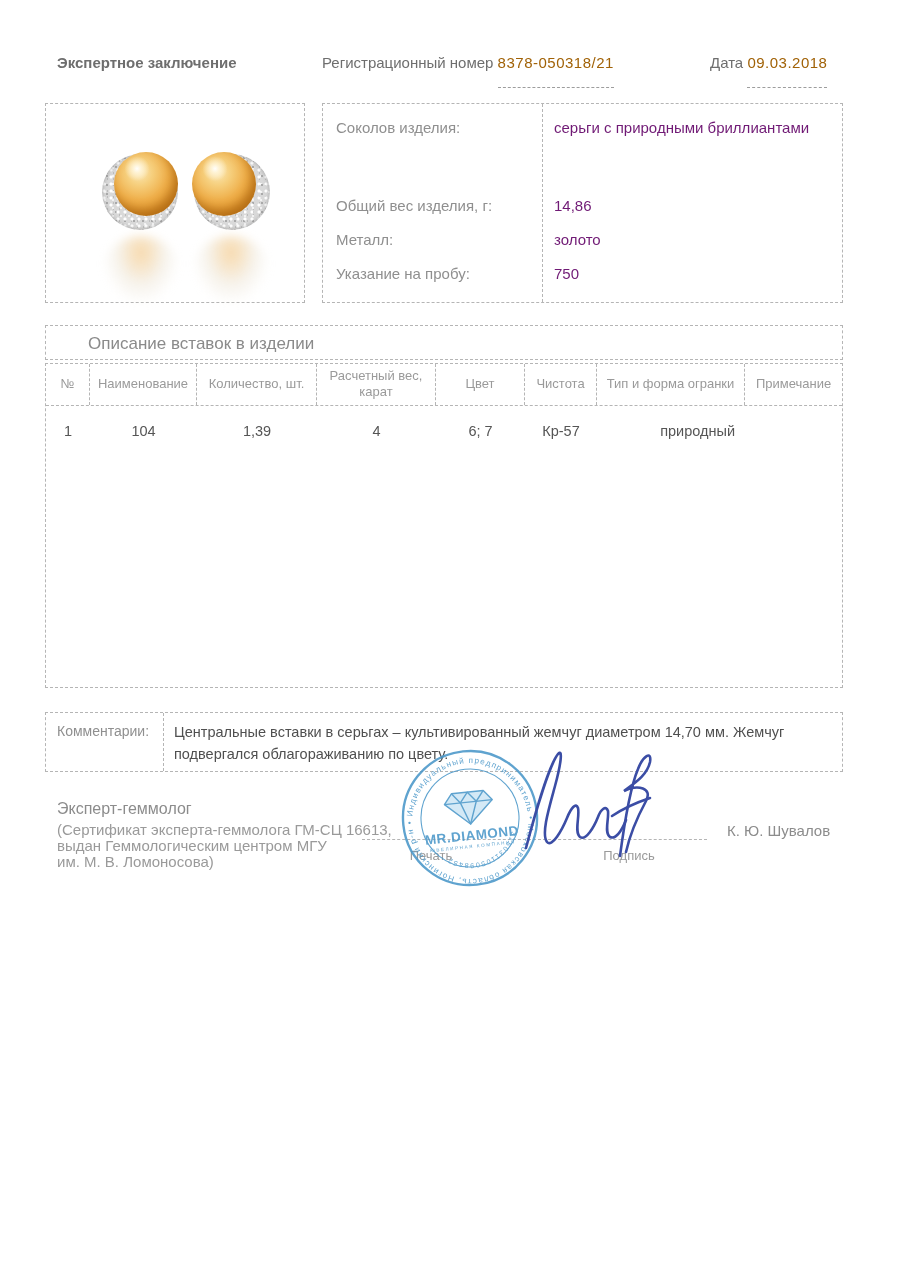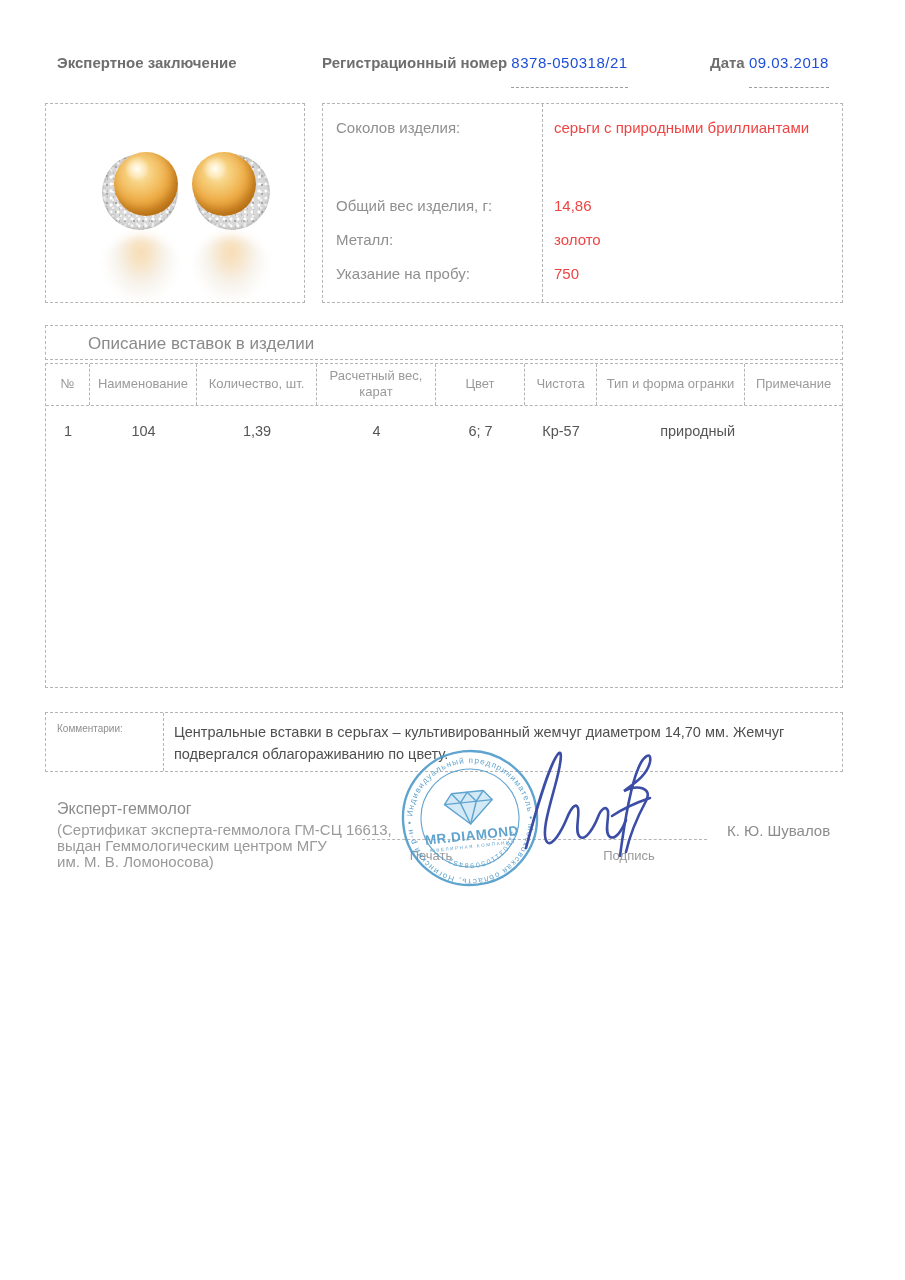--- a/index.html
+++ b/index.html
@@ -9,23 +9,23 @@
     position:relative;
     font-family:"Liberation Sans", sans-serif;
     color:#4f4f4f;
     overflow:hidden;
   }
   .abs { position:absolute; }
 
   
   .doc-title { left:57px; top:54px; font-size:15px; font-weight:bold; color:#6e6e6e; }
   .reg-block { left:322px; top:54px; font-size:15px; color:#6e6e6e; white-space:nowrap; }
-  .reg-label, .date-label { font-weight:bold; color:#6e6e6e; }
+  .reg-label, .date-label { font-weight:normal; color:#6e6e6e; }
   .dashed-value {
-    font-weight:normal; color:#1d4ed8;
+    font-weight:normal; color:#a16207;
     border-bottom:1px dashed #9d9d9d; padding-bottom:16px;
     letter-spacing:.5px;
   }
   .date-block { left:710px; top:54px; font-size:15px; white-space:nowrap; }
 
   
   .dashed-box { border:1px dashed #b5b5b5; background:#fff; }
 
   
   .photo-box { left:45px; top:103px; width:260px; height:200px; }
@@ -59,21 +59,21 @@
     background:radial-gradient(ellipse at 50% 25%, rgba(240,180,90,.5) 0%, rgba(230,220,200,.35) 45%, rgba(255,255,255,0) 75%);
     filter:blur(5px);
   }
   .refl-left  { left:58px;  top:132px; }
   .refl-right { left:148px; top:132px; }
 
   
   .desc-box { left:322px; top:103px; width:521px; height:200px; }
   .desc-divider { position:absolute; left:219px; top:0; bottom:0; border-left:1px dashed #b5b5b5; }
   .desc-label { position:absolute; left:13px;  font-size:15px; color:#8f8f8f; white-space:nowrap; }
-  .desc-value { position:absolute; left:231px; font-size:15px; color:#ef4444; white-space:nowrap; }
+  .desc-value { position:absolute; left:231px; font-size:15px; color:#701a75; white-space:nowrap; }
 
   
   .tbl-title-box { left:45px; top:325px; width:798px; height:35px; }
   .tbl-title { position:absolute; left:12px; top:8px; font-size:17px; color:#8a8a8a;margin-left:30px; }
   .tbl-box { left:45px; top:363px; width:798px; height:325px; }
   .tbl-grid {
     display:grid;
     grid-template-columns:44px 107px 120px 119px 89px 72px 148px 1fr;
   }
   .tbl-head { border-bottom:1px dashed #b5b5b5; }
@@ -87,21 +87,21 @@
   .tbl-row .cell {
     min-height:50px; display:flex; align-items:center; justify-content:center;
     font-size:14.5px; color:#555555;
   }
   .tbl-row .cell.left  { justify-content:flex-start; padding-left:10px; }
   .tbl-row .cell.right { justify-content:flex-end;  padding-right:10px; }
 
   
   .comments-box { left:45px; top:712px; width:798px; height:60px; }
   .comments-divider { position:absolute; left:117px; top:0; bottom:0; border-left:1px dashed #b5b5b5; }
-  .comments-label { position:absolute; left:11px; top:10px; font-size:10px; color:#8f8f8f; }
+  .comments-label { position:absolute; left:11px; top:10px; font-size:14px; color:#8f8f8f; }
   .comments-text {
     position:absolute; left:128px; top:8px; width:648px;
     font-size:14.5px; color:#4f4f4f; line-height:22px;
   }
 
   
   .expert-title { left:57px; top:800px; font-size:16px; color:#8c8c8c; }
   .expert-cert  { left:57px; top:822px; width:330px; font-size:15px; color:#9a9a9a; line-height:16px; }
   .cert-line { white-space:nowrap; }
   .sign-line { left:362px; top:839px; width:345px; border-top:1px dashed #b5b5b5; height:0; }

